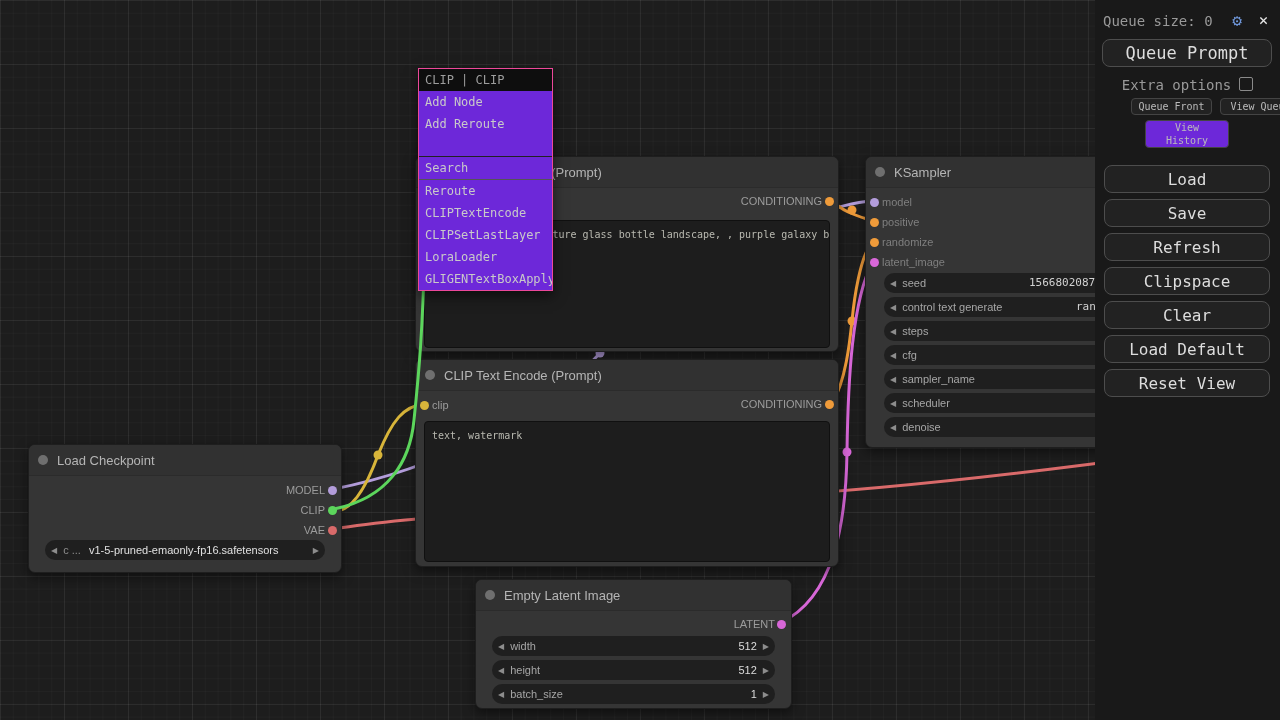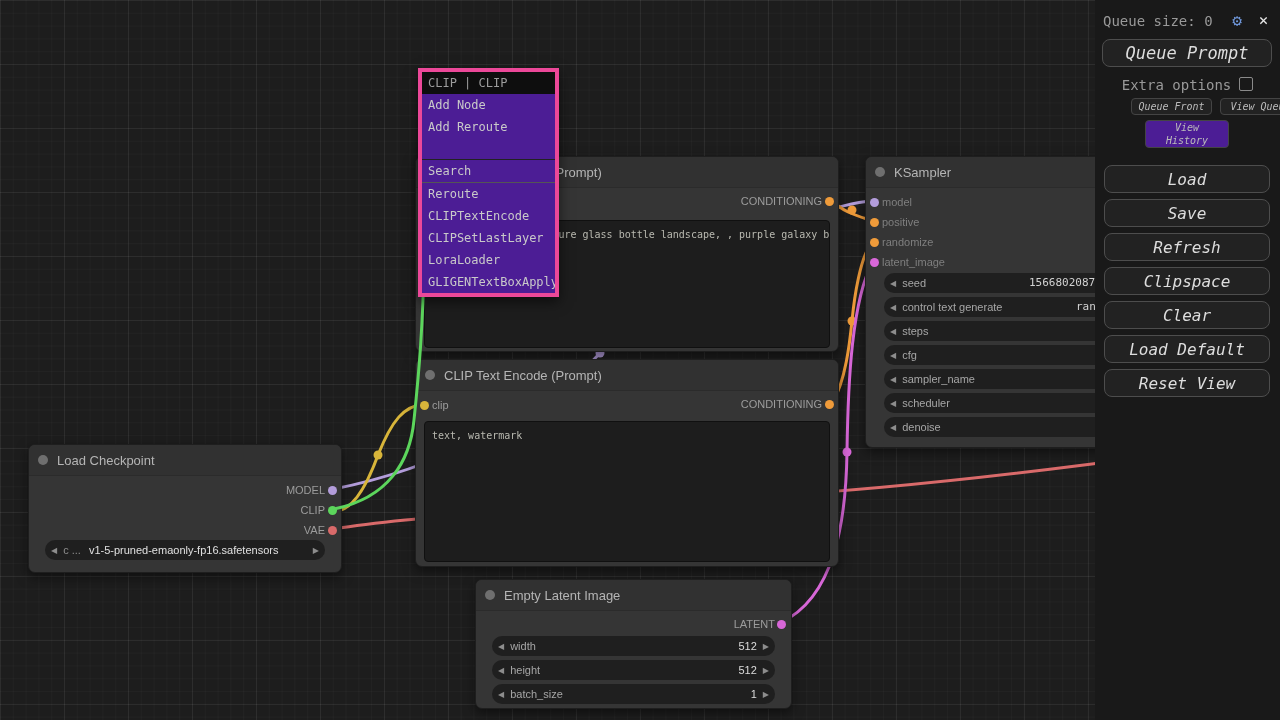--- a/index.html
+++ b/index.html
@@ -30,43 +30,43 @@
   .widget{position:absolute;height:20px;background:#1f1f1f;border-radius:10px;
     display:flex;align-items:center;color:#a6a6a6;font-size:11px;overflow:hidden;}
   .w-arrow{color:#8d8d8d;font-size:8px;padding:0 6px;flex:0 0 auto;}
   .w-label{white-space:nowrap;flex:0 0 auto;}
   .w-value{margin-left:auto;color:#dcdcdc;white-space:nowrap;}
   .kv{position:absolute;top:3px;color:#d2d2d2;font:11px "DejaVu Sans Mono",monospace;white-space:nowrap;}
   .ta{position:absolute;background:#1d1d1d;border:1px solid #101010;border-radius:4px;
     color:#b9b9b0;font:10px "DejaVu Sans Mono",monospace;padding:8px 7px;
     white-space:pre;overflow:hidden;}
   
-  .ctx{position:absolute;left:418px;top:68px;width:133px;background:#4c1d95;border:4px solid #ec4899;
+  .ctx{position:absolute;left:418px;top:68px;width:133px;background:#6d28d9;border:1px solid #ec4899;
     box-shadow:0 5px 12px rgba(0,0,0,.55);z-index:300;
     font:12px "DejaVu Sans Mono",monospace;color:#c9c9c9;}
   .ctx-title{background:#0e0e0e;color:#9d9d9d;padding:4px 6px;}
   .ctx-item{padding:4px 6px;white-space:nowrap;overflow:hidden;}
   .ctx-search{margin-top:21px;border-top:1px solid #222;border-bottom:1px solid #555;}
   
   .sidebar{position:absolute;left:1095px;top:0;width:185px;height:720px;background:#191919;
     z-index:400;font-family:"DejaVu Sans Mono",monospace;color:#999;}
   .sb-queuesize{position:absolute;left:8px;top:13px;font-size:14px;}
   .sb-gear{position:absolute;right:38px;top:11px;font-size:16px;color:#6f96d8;cursor:default;}
   .sb-close{position:absolute;right:12px;top:11px;font-size:15px;color:#e8e8e8;font-weight:bold;cursor:default;}
-  button{font-family:"DejaVu Sans Mono",monospace;cursor:default;font-style:italic;}
+  button{font-family:"DejaVu Sans Mono",monospace;cursor:default;}
   .sb-queueprompt{position:absolute;top:39px;left:7px;width:170px;height:28px;background:#222;
     border:1px solid #4d4d4d;border-radius:8px;color:#ddd;font-size:17px;}
   .sb-extra{position:absolute;top:77px;left:0;width:185px;text-align:center;font-size:14px;color:#999;}
   .sb-checkbox{display:inline-block;width:12px;height:12px;border:1px solid #8a8a8a;border-radius:2px;
     margin-left:8px;vertical-align:-1px;background:transparent;}
   .sb-row{position:absolute;top:98px;left:7px;width:170px;display:flex;gap:8px;margin-left:29px;}
   .sb-small{flex:1;height:17px;font-size:10px;background:#222;border:1px solid #444;
     border-radius:4px;color:#bbb;padding:0;}
   .sb-history{position:absolute;top:120px;left:50px;width:84px;height:28px;font-size:10px;
-    background:#4c1d95;border:1px solid #444;border-radius:4px;color:#bbb;line-height:1.25;white-space:normal;}
+    background:#6d28d9;border:1px solid #444;border-radius:4px;color:#bbb;line-height:1.25;white-space:normal;}
   .sb-actions{position:absolute;top:165px;left:9px;width:166px;display:flex;flex-direction:column;gap:6px;}
   .sb-action{height:28px;background:#222;border:1px solid #4d4d4d;border-radius:8px;color:#ddd;font-size:16px;}
 </style>
 </head>
 <body>
 
 <div id="app">
   <div class="canvas-grid"></div>
 
   <svg class="wires" width="1280" height="720">

